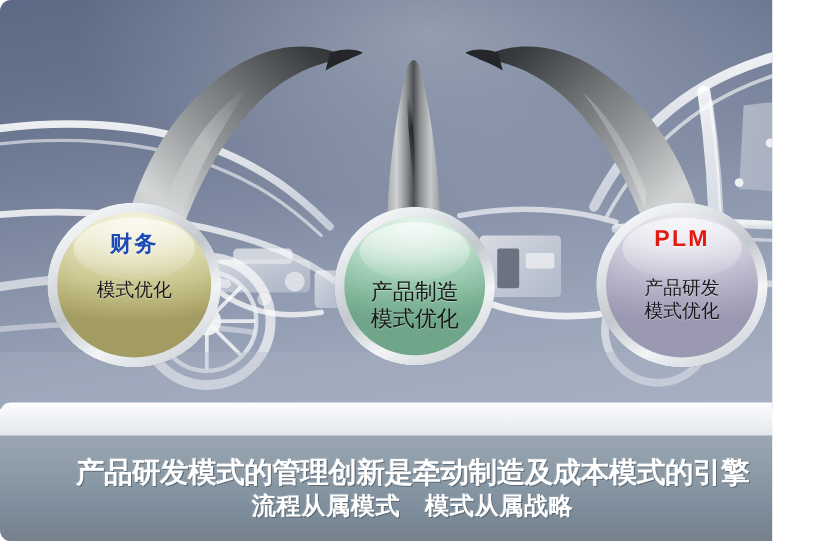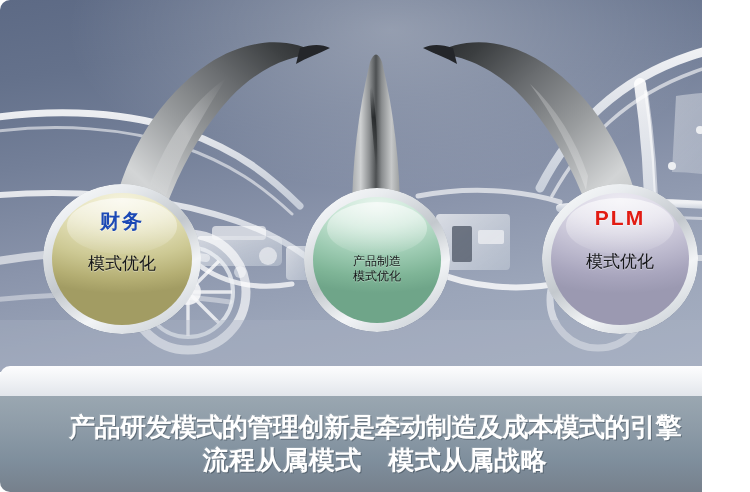--- a/index.html
+++ b/index.html
@@ -150,21 +150,21 @@
     text-align: center;
     white-space: nowrap;
     text-shadow: 1px 1px 0 rgba(60,72,84,0.55), -1px -1px 0 rgba(255,255,255,0.12);
   }
   #banner-line-1 {
     font-size: 26px;
     letter-spacing: -0.5px;
     line-height: 1.08;
   }
   #banner-line-2 {
-    font-size: 26px;
+    font-size: 22px;
     letter-spacing: 0.5px;
     line-height: 1.12;
     margin-top: 5px;
   }
 </style>
 </head>
 <body>
 
 <div id="stage">
 
@@ -334,33 +334,34 @@
       <div class="orb-text orb-body" style="top:70px; font-size:17px;">
         <div>模式优化</div>
       </div>
     </div>
 
     <div class="orb" style="left:304px; top:188px; width:146px; height:144px;">
       <div class="orb-ring" style="left:0; top:0; width:146px; height:144px;"></div>
       <div class="orb-face face-erp" style="left:9px; top:9px; width:128px; height:126px;">
         <div class="orb-gloss"></div>
       </div>
-      <div class="orb-text orb-body" style="top:66px; font-size:12px;text-align:center;">
+      <div class="orb-text orb-body" style="top:66px; font-size:20px;text-align:center;">
         <div>产品制造</div>
         <div>模式优化</div>
       </div>
     </div>
 
     <div class="orb" style="left:542px; top:184px; width:156px; height:150px;text-decoration:underline;">
       <div class="orb-ring" style="left:0; top:0; width:156px; height:150px;"></div>
       <div class="orb-face face-plm" style="left:9px; top:9px; width:138px; height:132px;">
         <div class="orb-gloss"></div>
       </div>
       <div class="orb-text orb-title" style="top:22px; font-size:21px; color:#e21b12;">PLM</div>
       <div class="orb-text orb-body" style="top:68px; font-size:17px;">
+        <div>产品研发</div>
         <div>模式优化</div>
       </div>
     </div>
 
   </div>
 
   <div id="separator"></div>
 
   <div id="banner">
     <div id="banner-line-1" class="banner-line">产品研发模式的管理创新是牵动制造及成本模式的引擎</div>

